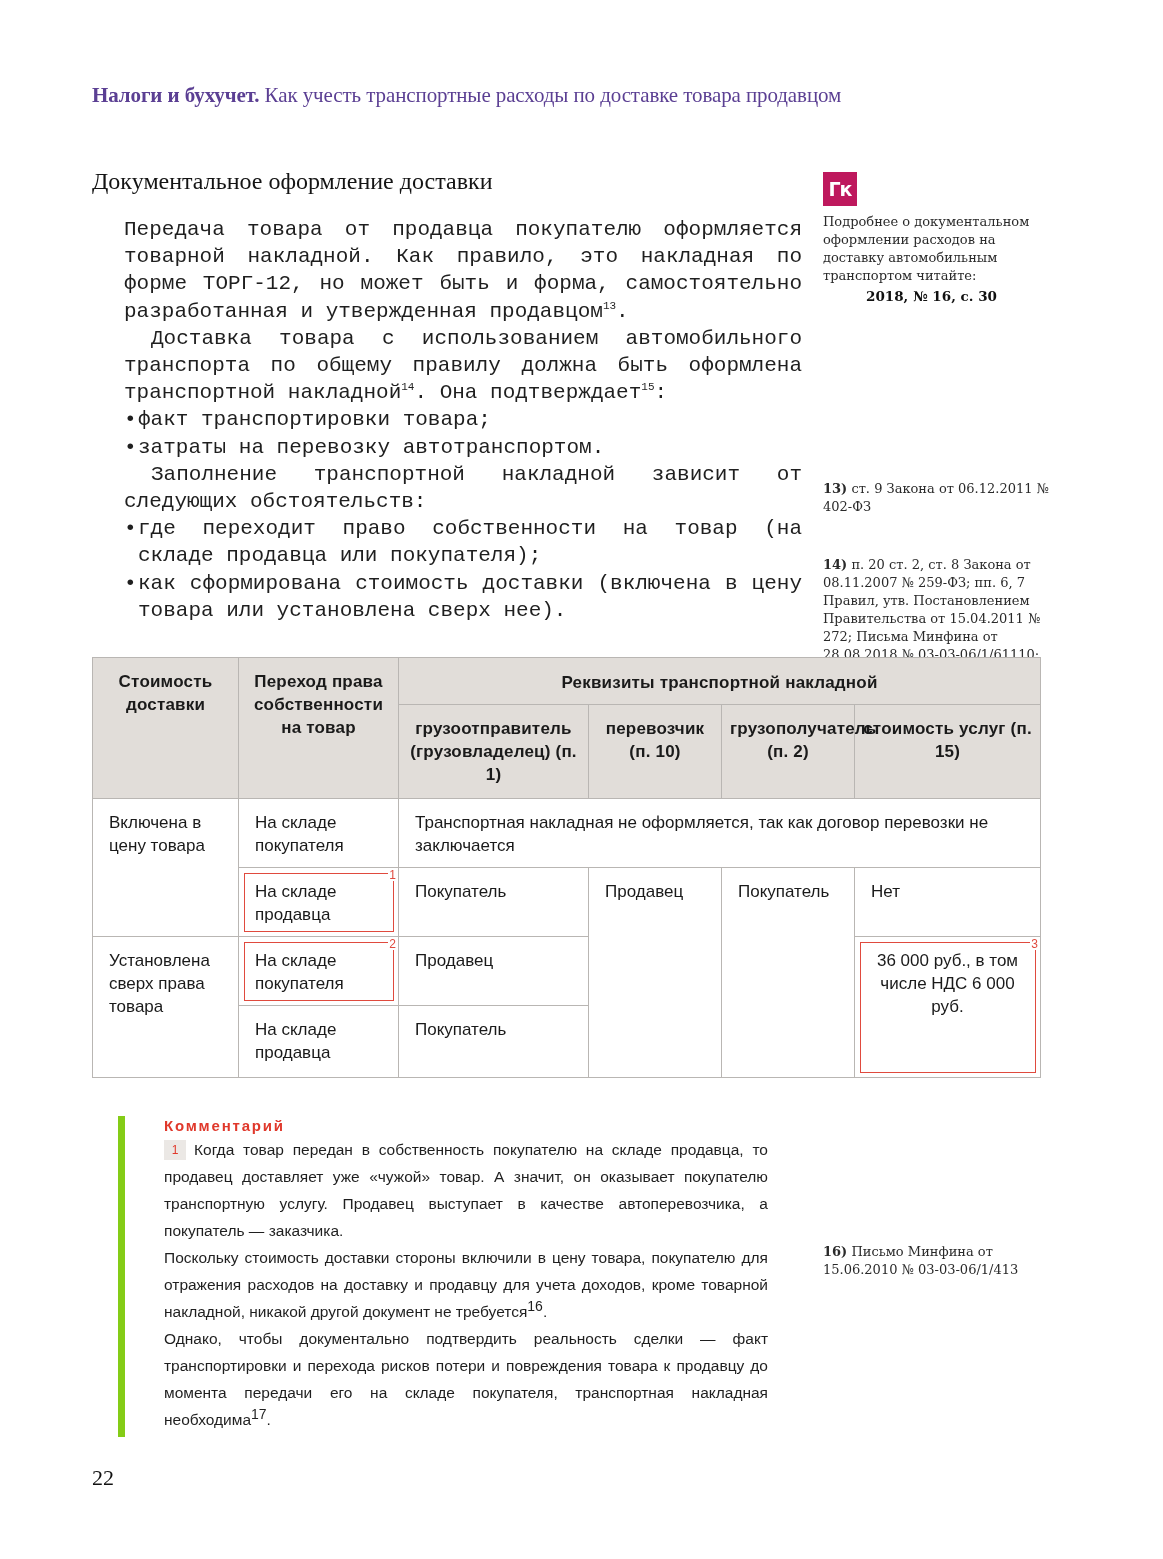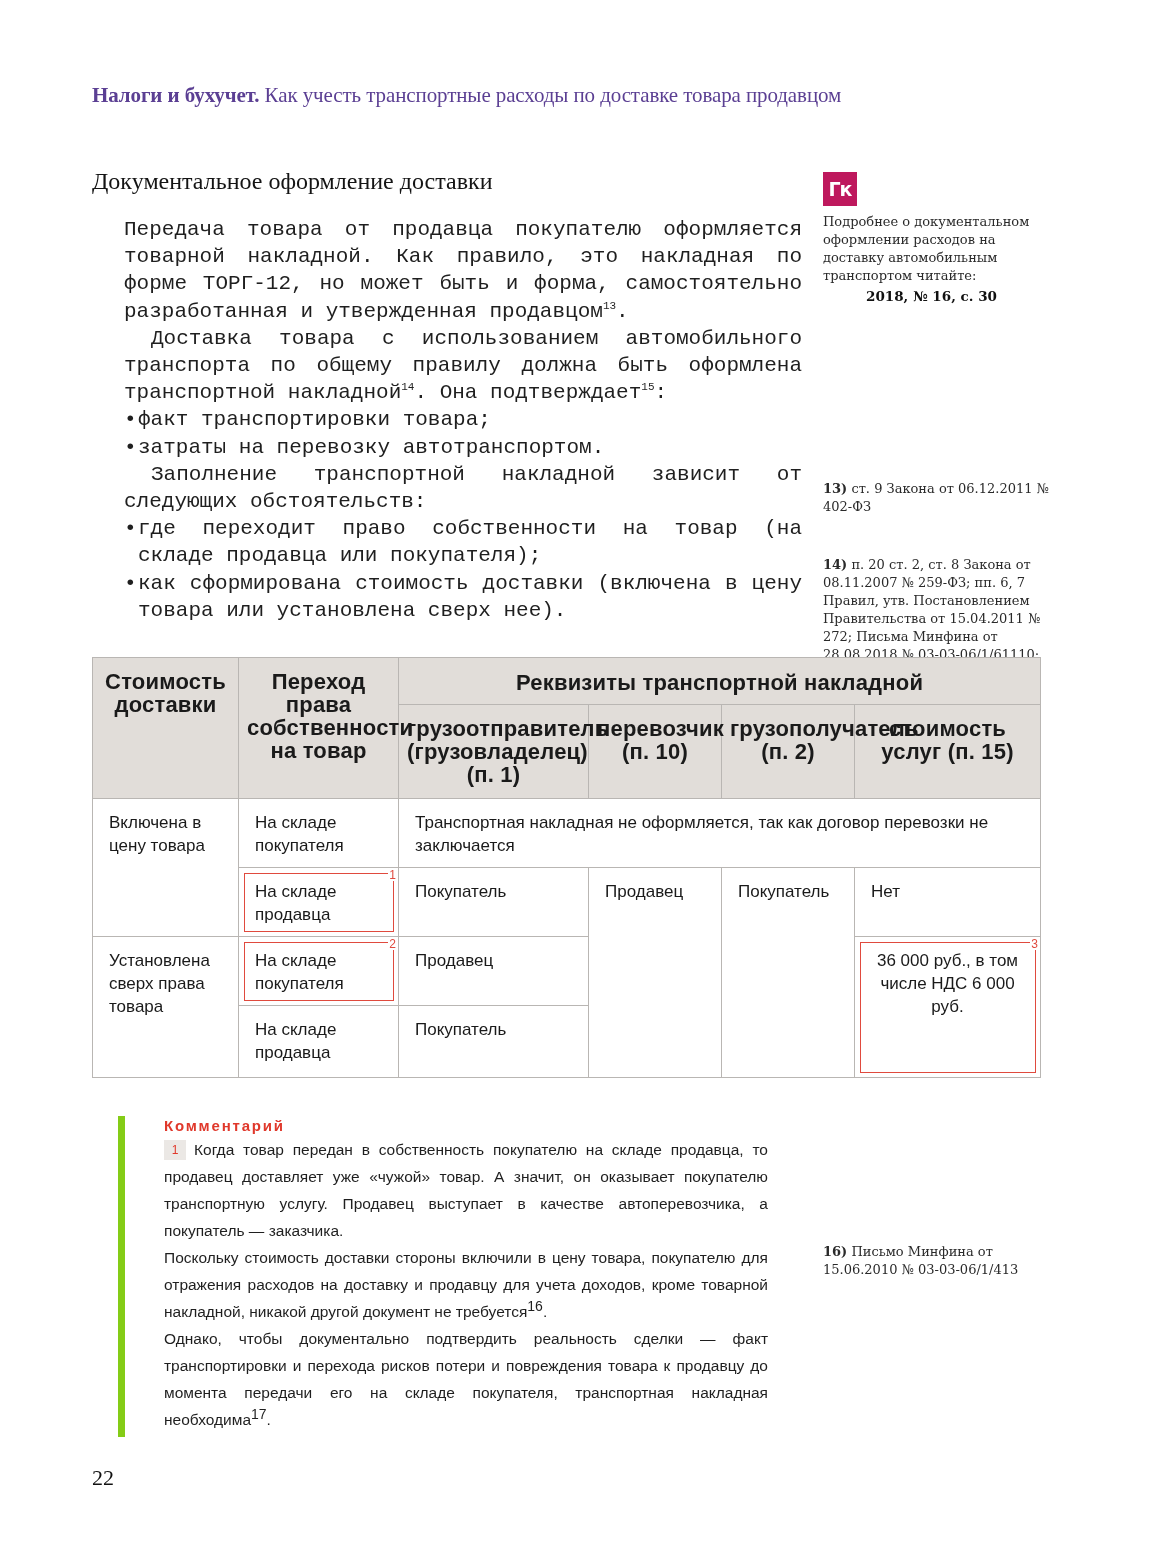--- a/index.html
+++ b/index.html
@@ -43,21 +43,21 @@
   .fn { margin-bottom: 4px; margin-top: 40px; }
   .fn b { font-weight: bold; }
 
   table.delivery {
     position: absolute; left: 92px; top: 657px; width: 948px; border-collapse: collapse;
     font-family: "Liberation Sans", sans-serif; font-size: 17px; color: #1a1a1a;
     table-layout: fixed;
   }
   table.delivery th, table.delivery td { border: 1px solid #b9b6b3; vertical-align: top; }
   table.delivery th {
-    background: #e1ddd9; font-weight: bold; text-align: center; font-size: 22px; line-height: 23px;
+    background: #e1ddd9; font-weight: bold; text-align: center; font-size: 17px; line-height: 23px;
     padding: 12px 8px; letter-spacing: 0.2px;
   }
   table.delivery th.group { padding: 13px 8px 10px; }
   table.delivery td { padding: 12px 16px 10px; line-height: 23px; position: relative; }
   td.center { text-align: center; }
   .marked { position: relative; }
   .mark-box {
     position: absolute; left: 5px; right: 4px; top: 5px; bottom: 4px;
     border: 1.5px solid #e04a3e; border-top-width: 1px;
     pointer-events: none;

